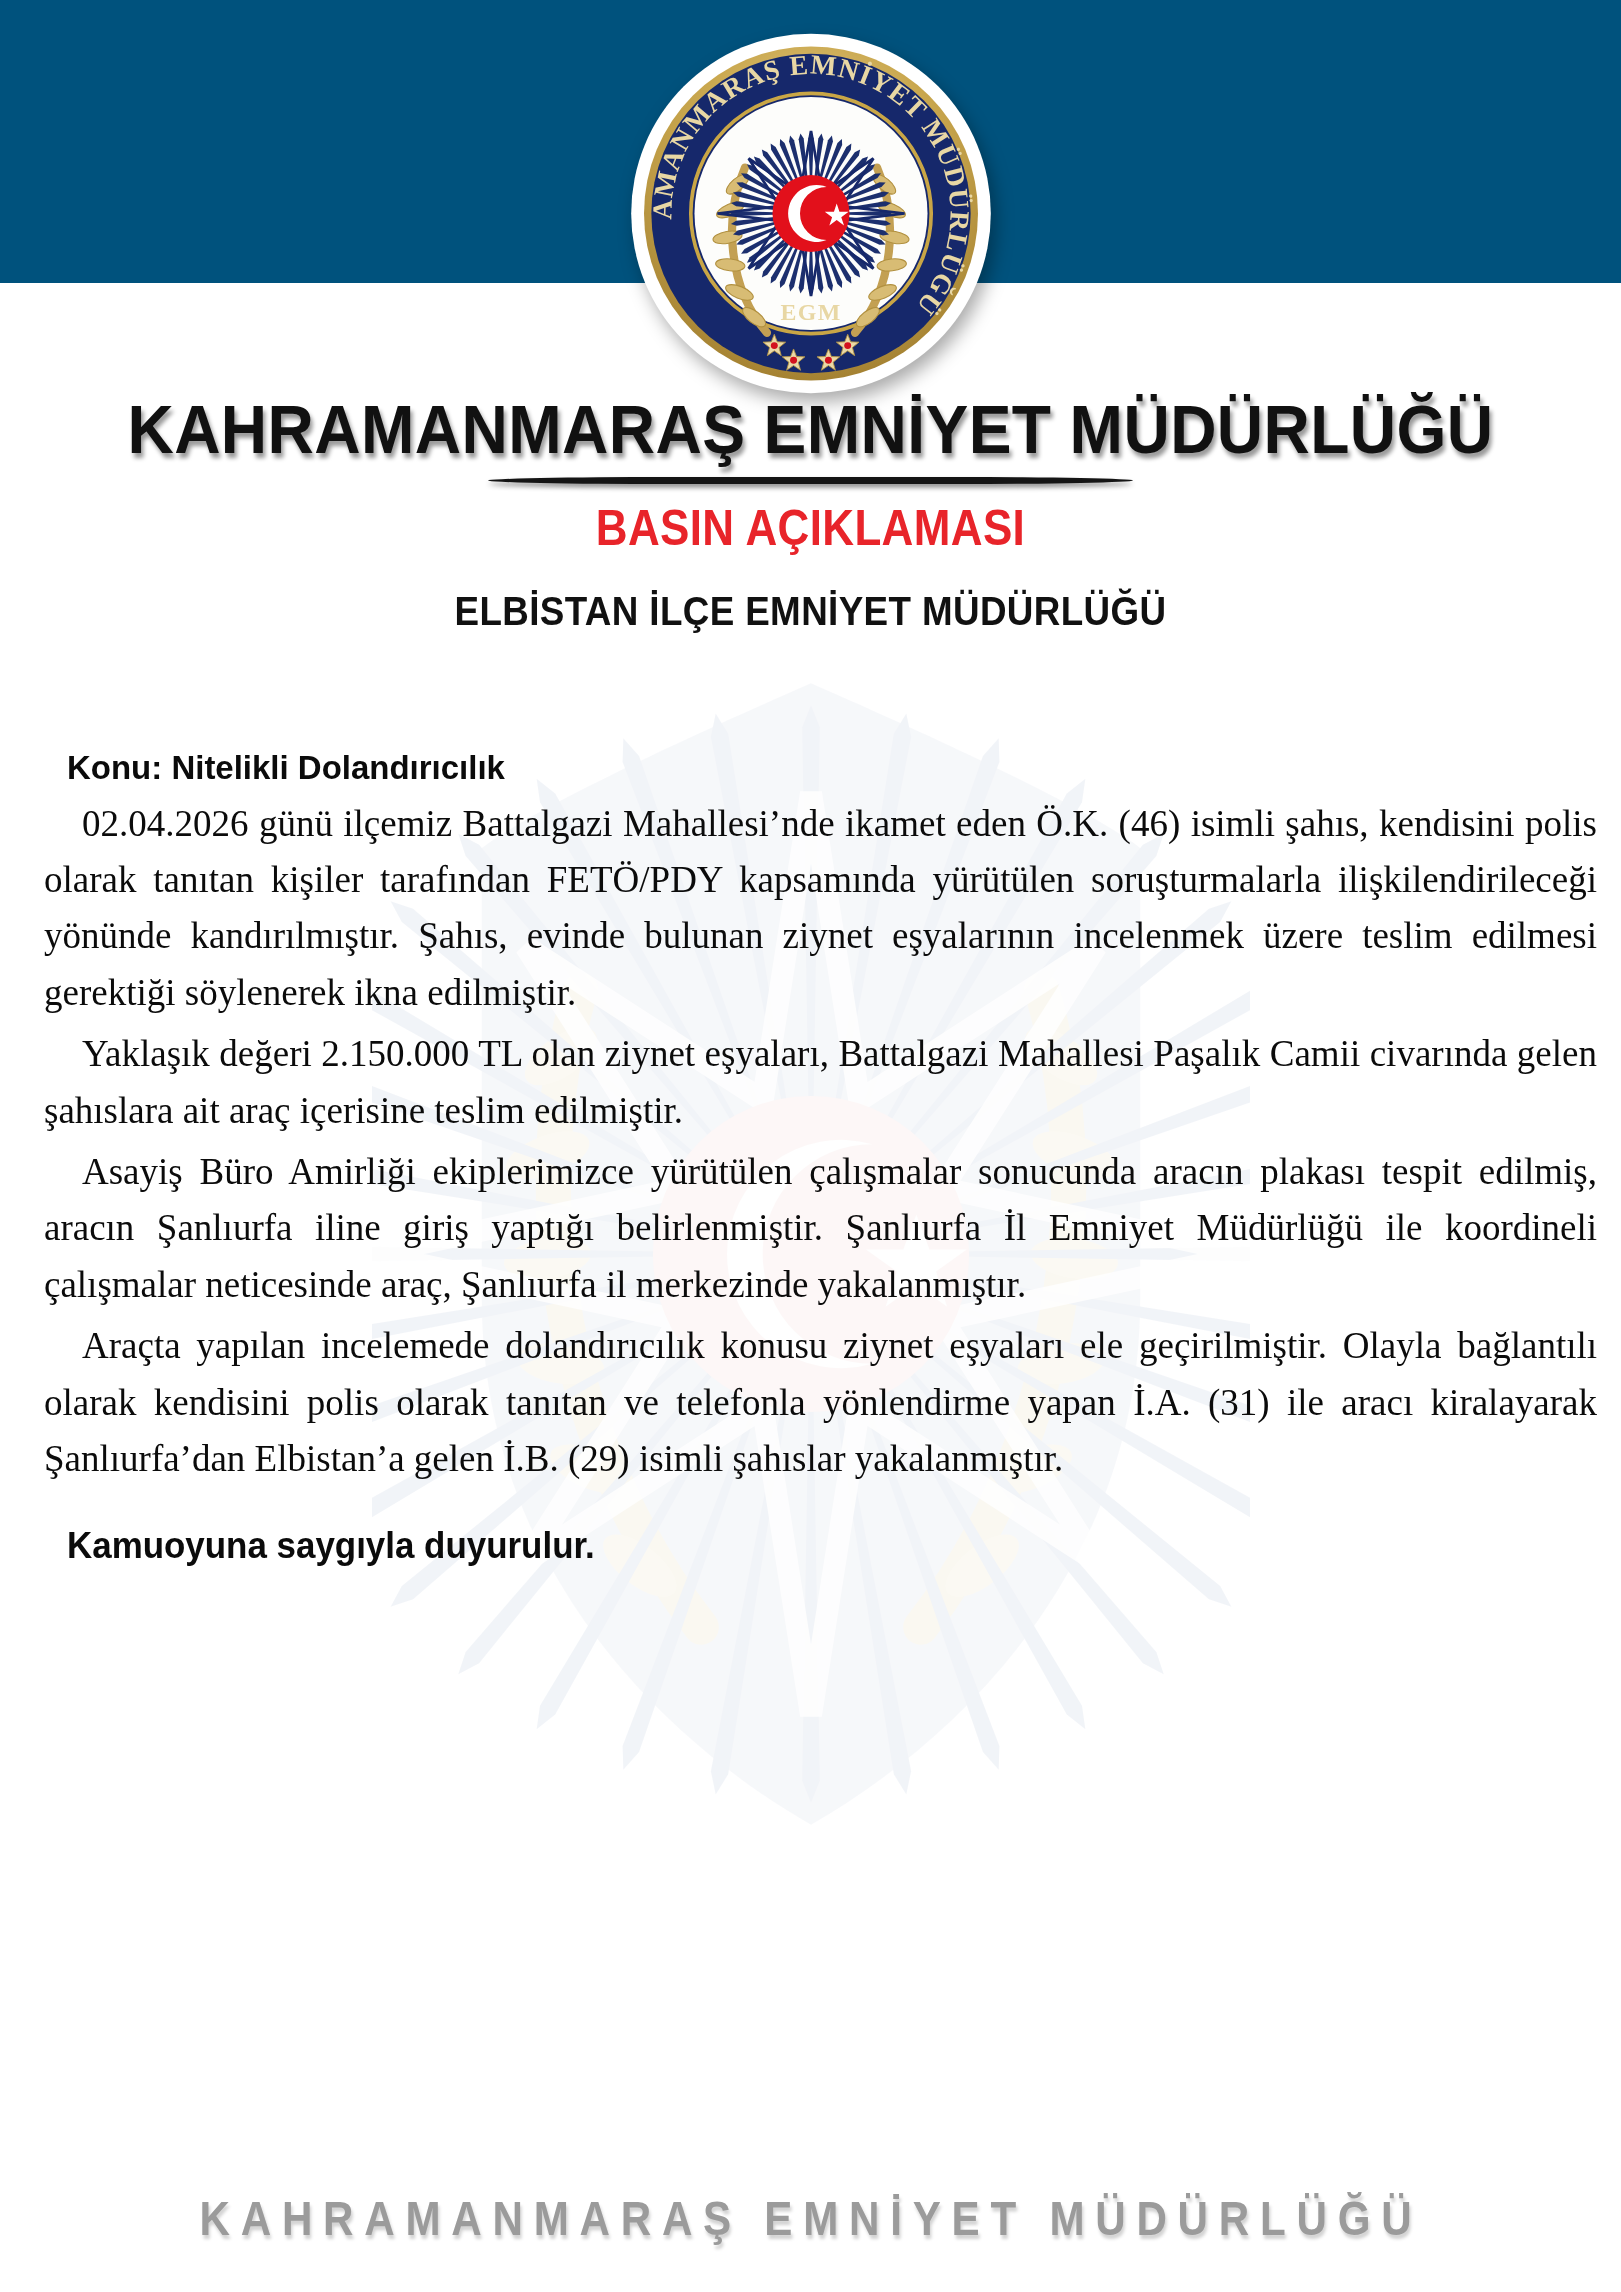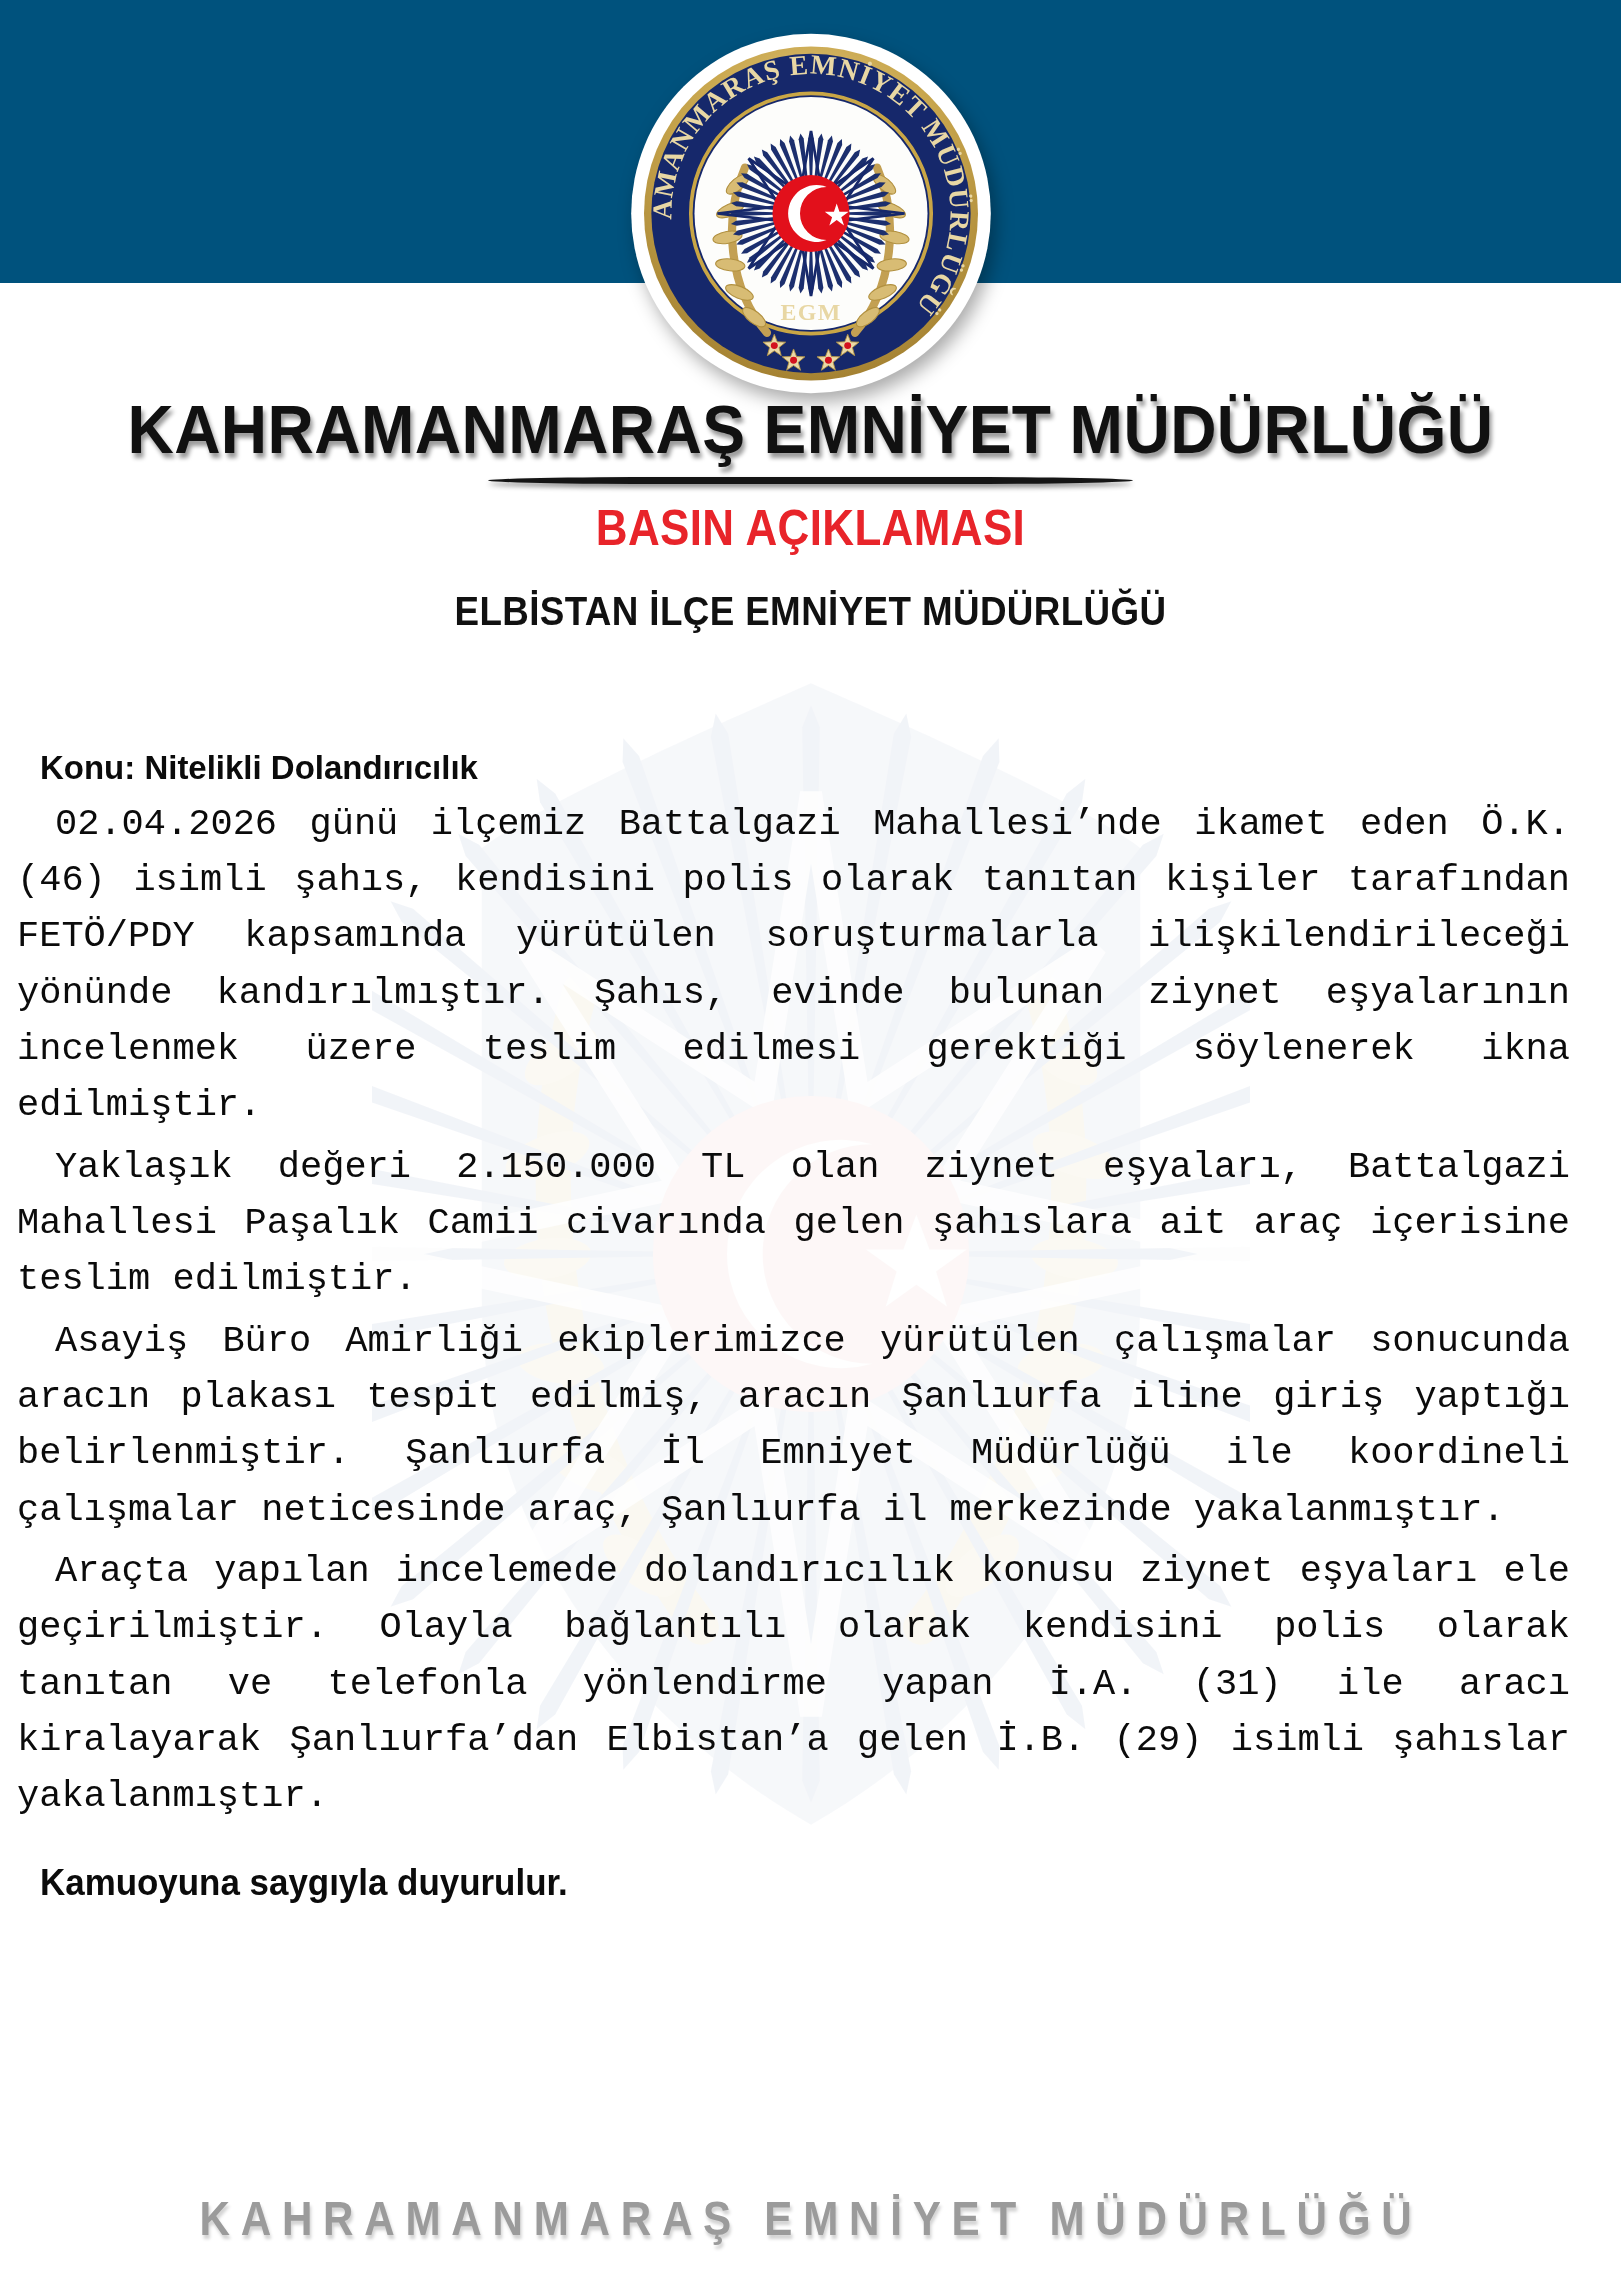--- a/index.html
+++ b/index.html
@@ -98,36 +98,36 @@
     font-size: 40px;
     letter-spacing: 0.4px;
     color: #111111;
     transform: scaleX(0.92);
   }
 
   
   .body-area {
     position: absolute;
     top: 748px;
-    left: 17px;
+    left: 44px;
     width: 1553px;
     z-index: 2;
   }
   .subject-line {
     font-family: "Liberation Sans Narrow", "Liberation Sans", sans-serif;
     font-weight: bold;
     font-size: 34px;
     color: #0b0b0b;
     margin-left: 23px;
     margin-bottom: 9px;
     transform: scaleX(0.97);
     transform-origin: left center;
   }
   p.para {
-    font-family: Liberation Mono, monospace;
+    font-family: Liberation Serif, serif;
     font-size: 37px;
     line-height: 1.52;
     color: #0b0b0b;
     text-align: justify;
     text-indent: 38px;
     margin: 0 0 5.4px 0;
     hyphens: none;
   }
   p.para:last-of-type { margin-bottom: 0; }
   .closing {

